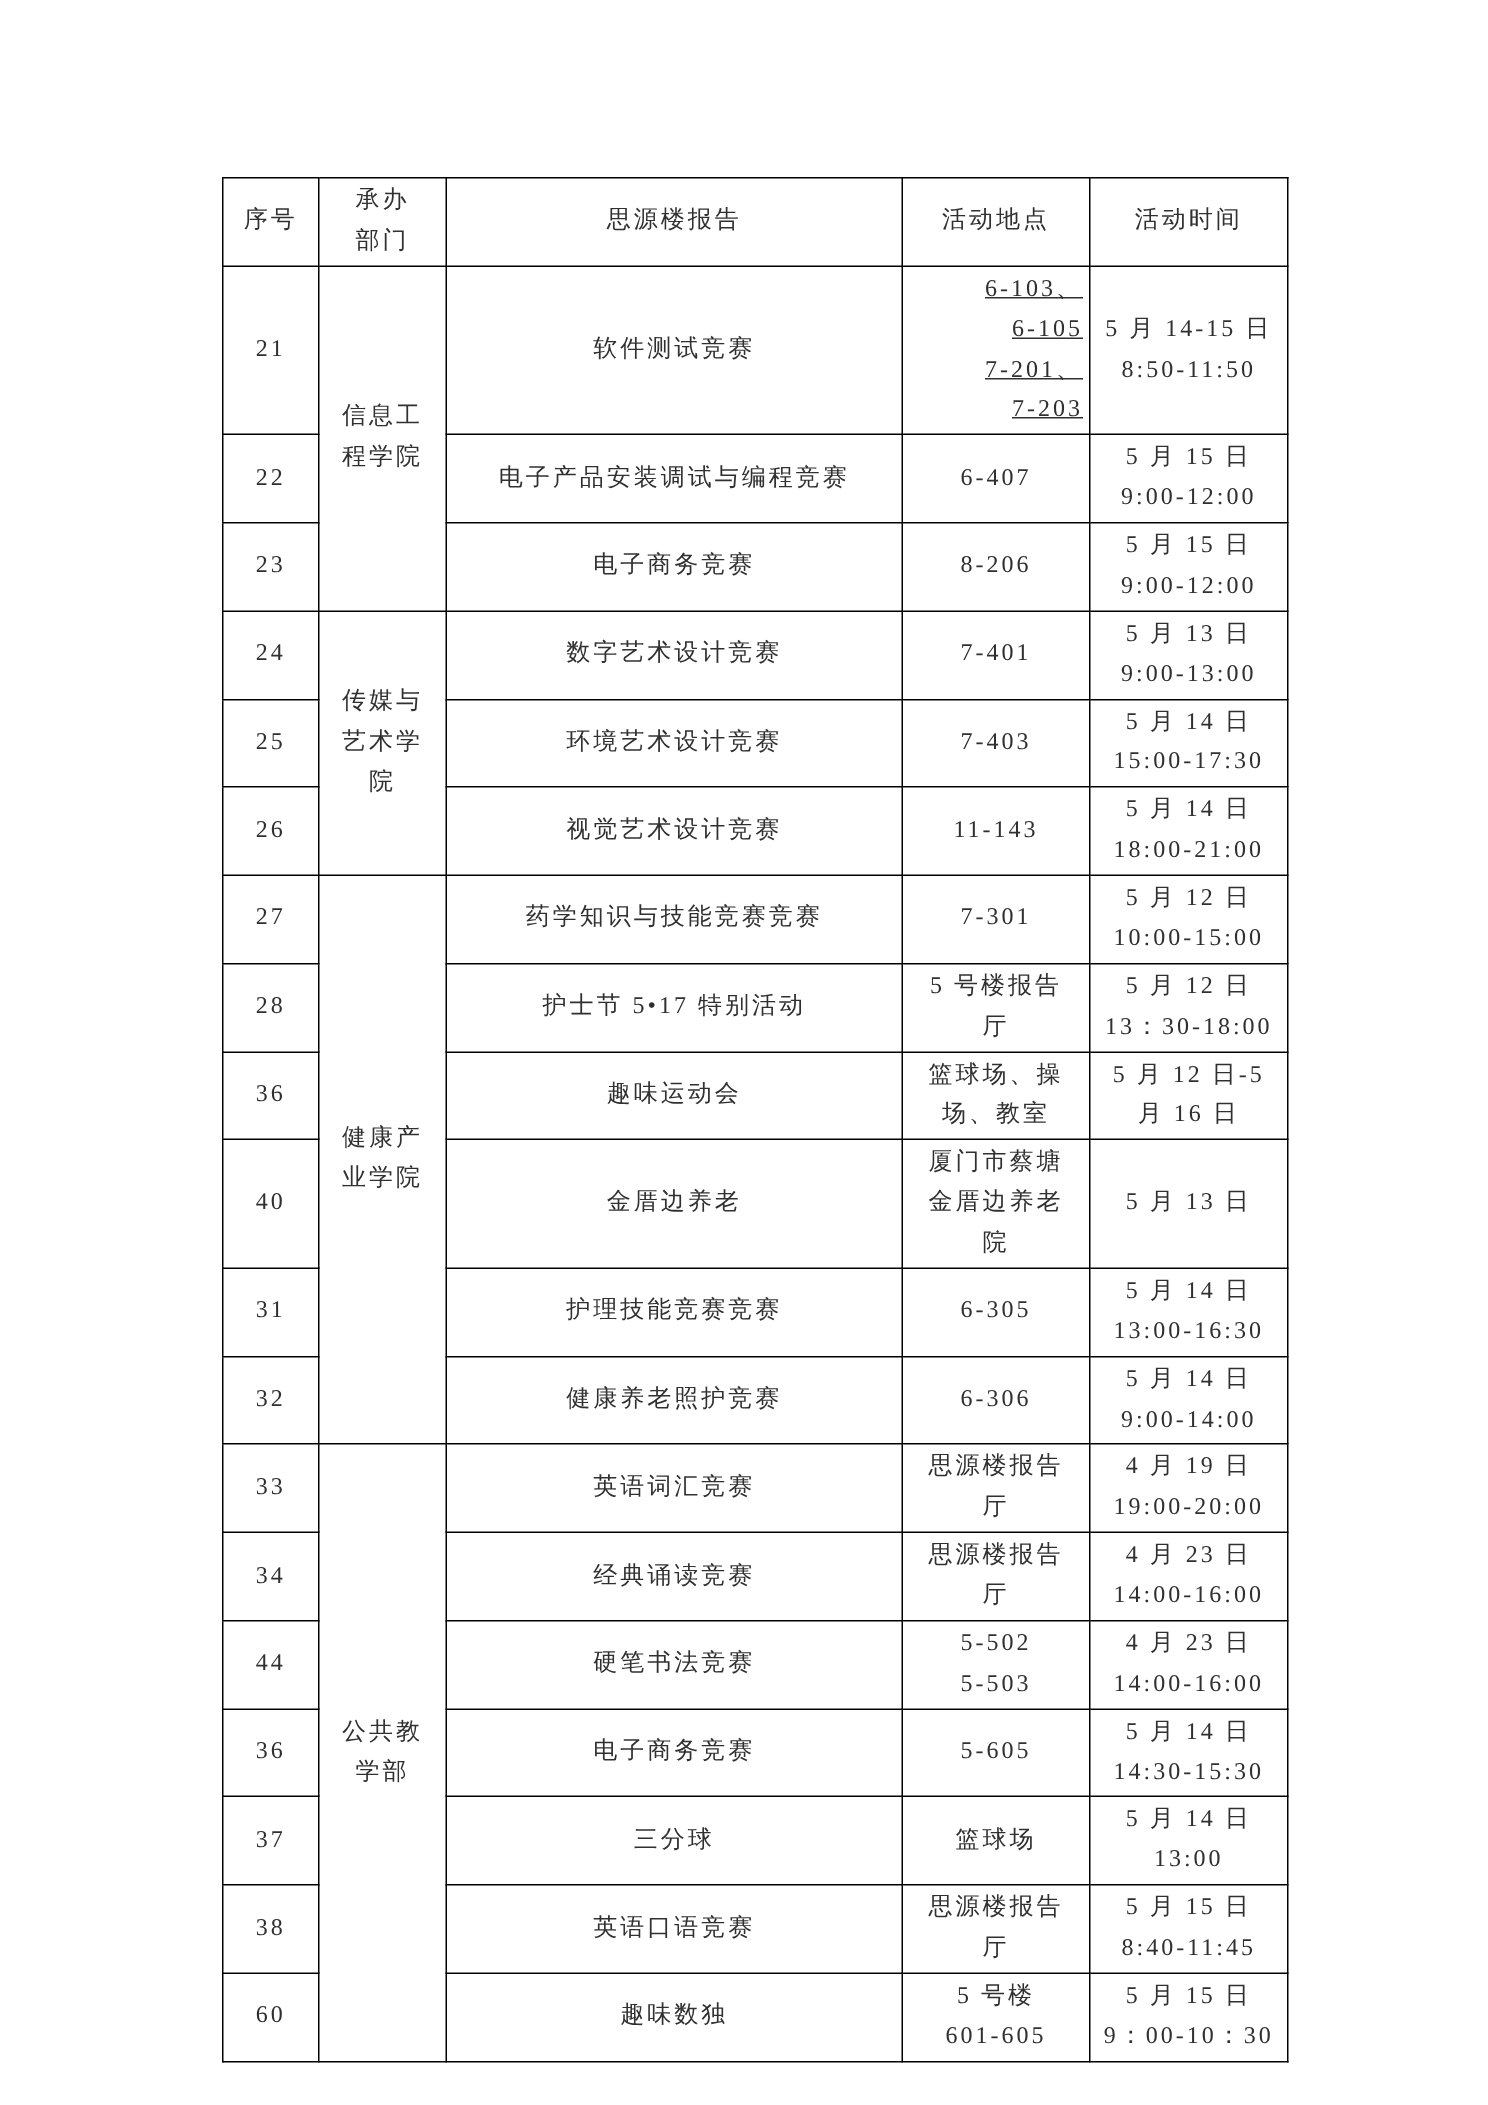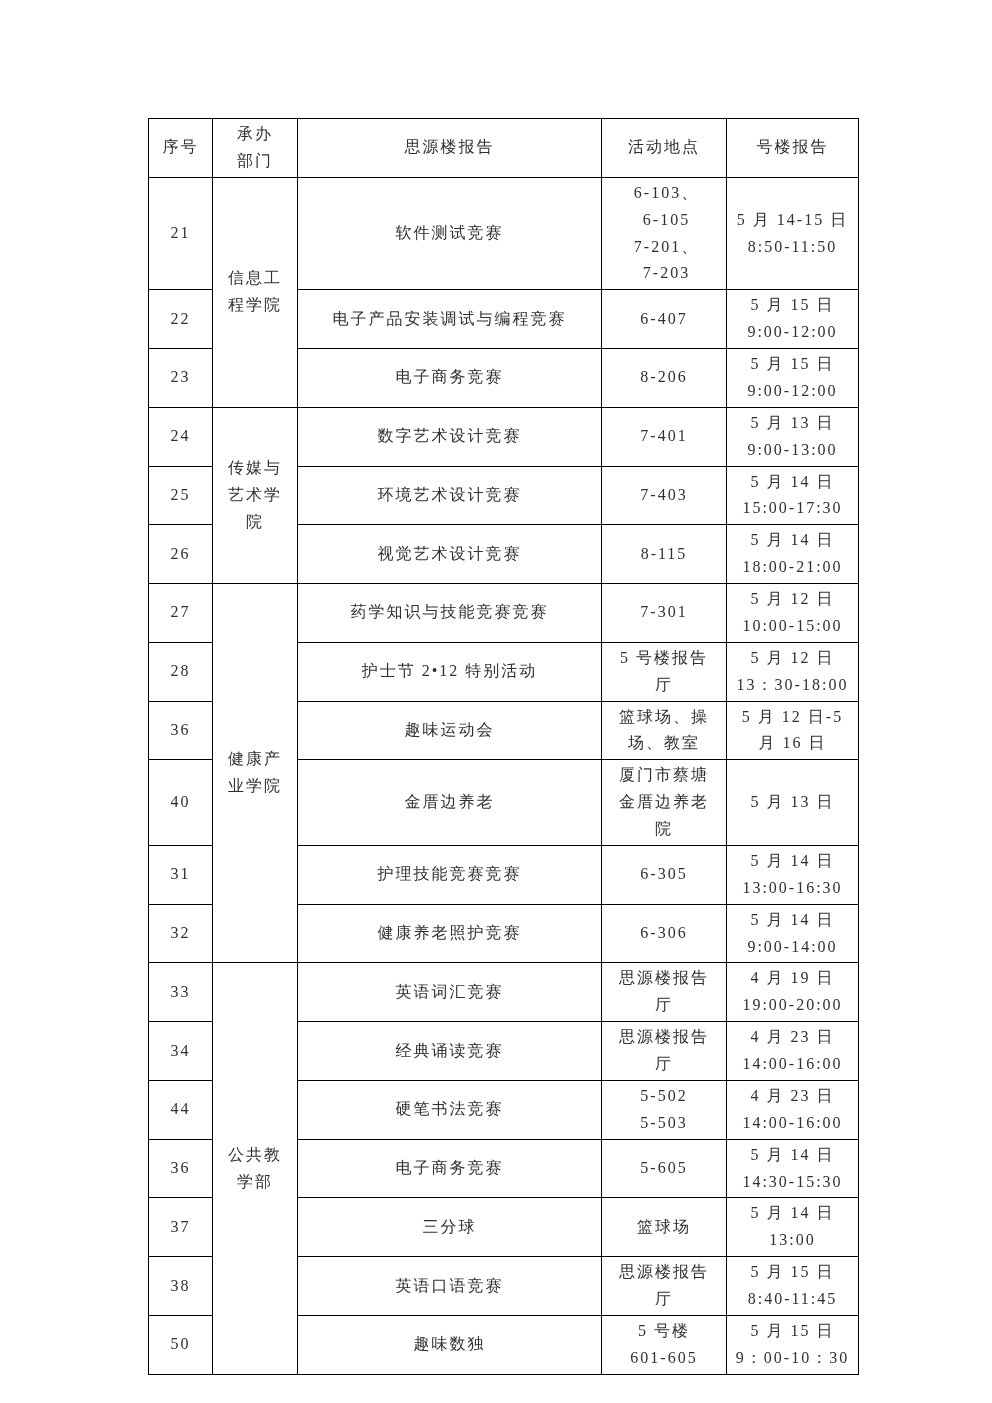--- a/index.html
+++ b/index.html
@@ -33,22 +33,23 @@
     font-size: 16px;
     line-height: 1.68;
     letter-spacing: 2px;
     text-align: center;
     vertical-align: middle;
     white-space: pre-line;
     padding: 2px 4px;
     color: #303030;
   }
   table.doc-table td.align-left {
-    text-align: center;
+    text-align: right;
     padding-left: 9px;
+    text-decoration: underline;
   }
   table.doc-table th {
     height: 52px;
   }
 </style>
 </head>
 <body>
 
 <div class="page">
   <table class="doc-table">
@@ -59,21 +60,21 @@
       <col style="width:125px">
       <col style="width:132px">
     </colgroup>
     <thead>
       <tr>
         <th>序号</th>
         <th>承办
 部门</th>
         <th>思源楼报告</th>
         <th>活动地点</th>
-        <th>号楼报告</th>
+        <th>活动时间</th>
       </tr>
     </thead>
     <tbody>
         <tr>
           <td>21</td>
           <td rowspan="3">信息工
 程学院</td>
           <td>软件测试竞赛</td>
           <td class="align-left">6-103、
 6-105
@@ -109,36 +110,36 @@
         <tr>
           <td>25</td>
           <td>环境艺术设计竞赛</td>
           <td>7-403</td>
           <td>5 月 14 日
 15:00-17:30</td>
         </tr>
         <tr>
           <td>26</td>
           <td>视觉艺术设计竞赛</td>
-          <td>8-115</td>
+          <td>11-143</td>
           <td>5 月 14 日
 18:00-21:00</td>
         </tr>
         <tr>
           <td>27</td>
           <td rowspan="6">健康产
 业学院</td>
           <td>药学知识与技能竞赛竞赛</td>
           <td>7-301</td>
           <td>5 月 12 日
 10:00-15:00</td>
         </tr>
         <tr>
           <td>28</td>
-          <td>护士节 2•12 特别活动</td>
+          <td>护士节 5•17 特别活动</td>
           <td>5 号楼报告
 厅</td>
           <td>5 月 12 日
 13：30-18:00</td>
         </tr>
         <tr>
           <td>36</td>
           <td>趣味运动会</td>
           <td>篮球场、操
 场、教室</td>
@@ -209,21 +210,21 @@
         </tr>
         <tr>
           <td>38</td>
           <td>英语口语竞赛</td>
           <td>思源楼报告
 厅</td>
           <td>5 月 15 日
 8:40-11:45</td>
         </tr>
         <tr>
-          <td>50</td>
+          <td>60</td>
           <td>趣味数独</td>
           <td>5 号楼
 601-605</td>
           <td>5 月 15 日
 9：00-10：30</td>
         </tr>
       </tbody>
   </table>
 </div>
 

